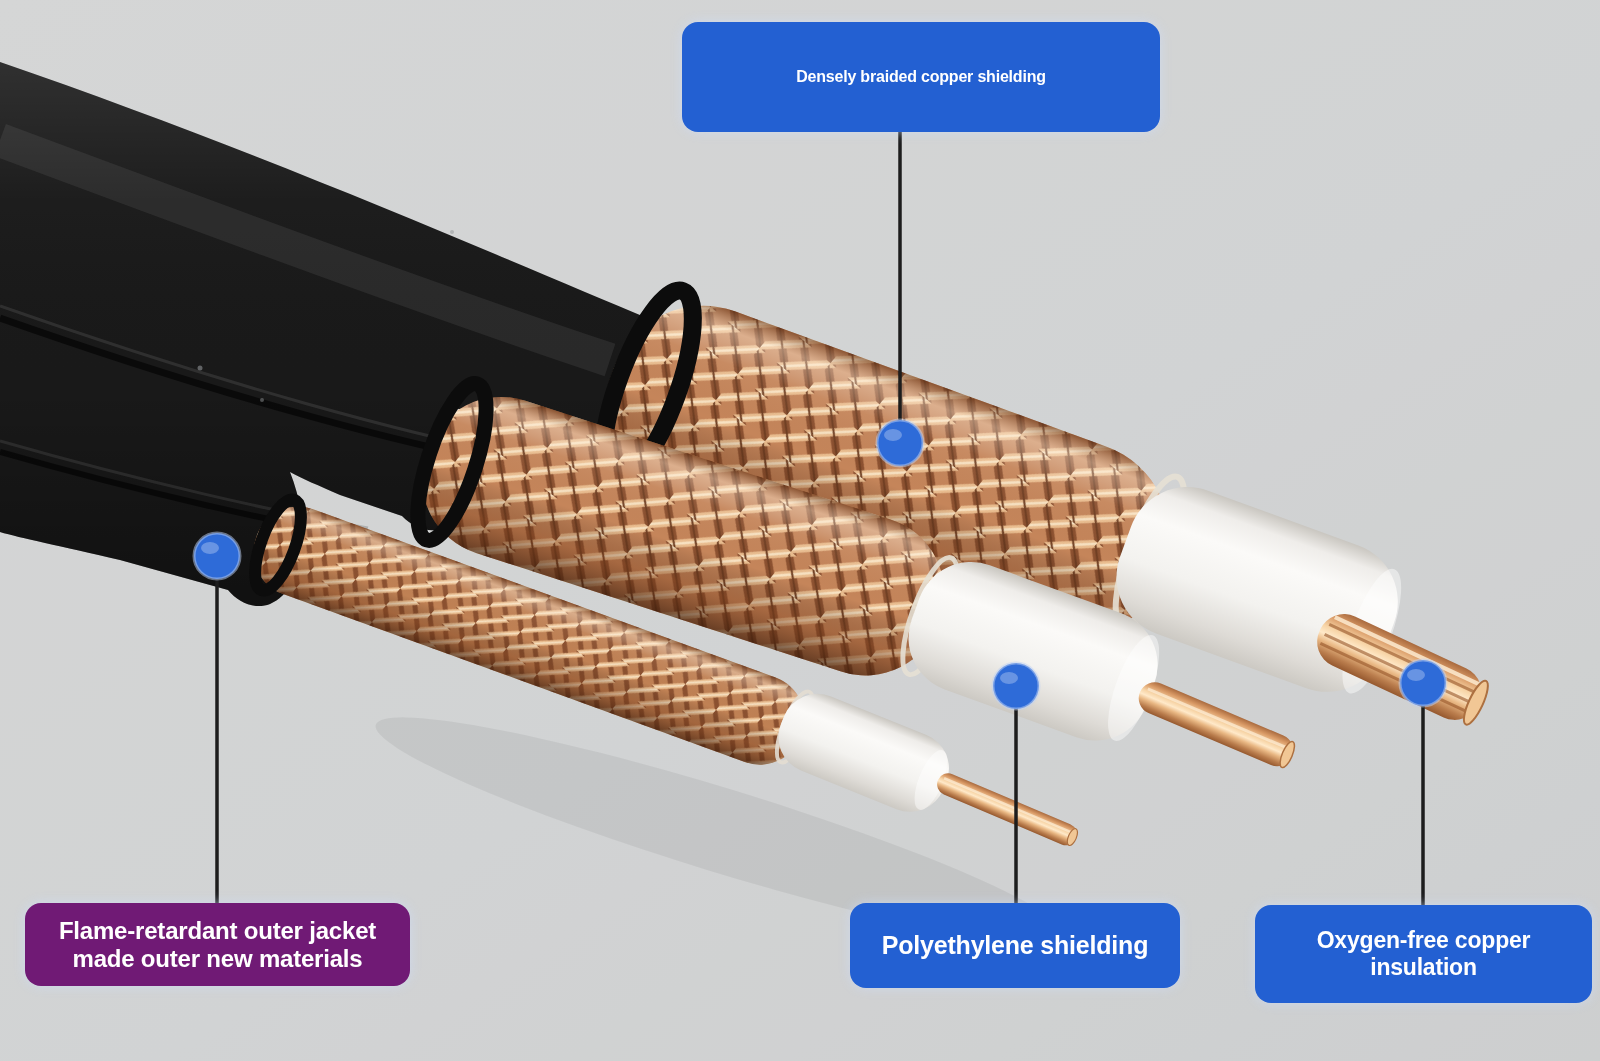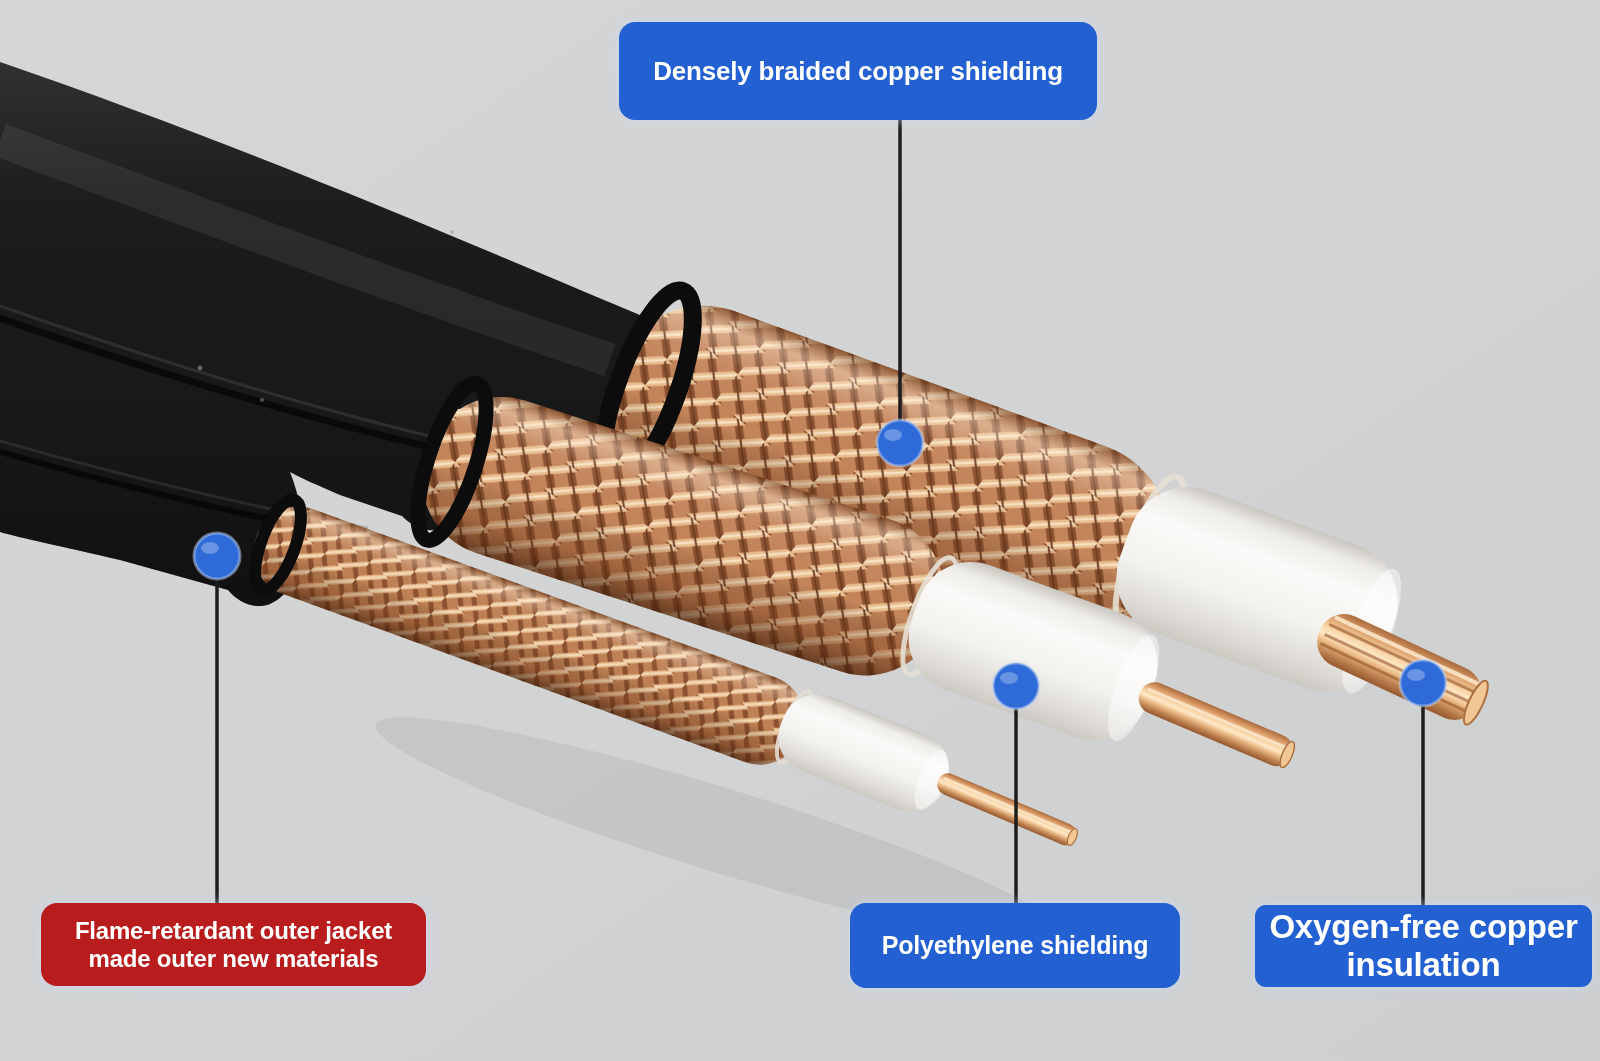--- a/index.html
+++ b/index.html
@@ -8,24 +8,24 @@
     font-family:"Liberation Sans",sans-serif;
   }
   .stage svg.scene{position:absolute;inset:0;display:block;}
   .callout{
     position:absolute;display:flex;flex-direction:column;align-items:center;justify-content:center;
     border-radius:16px;color:#fff;font-weight:700;text-align:center;
     box-shadow:0 0 12px rgba(205,220,250,.65);
     line-height:1.16;letter-spacing:-0.2px;
   }
   .callout span{white-space:nowrap;}
-  .co-top{left:619px;top:22px;width:478px;height:98px;font-size:26px;}
+  .co-top{left:682px;top:22px;width:478px;height:110px;font-size:16px;}
   .co-left{left:25px;top:903px;width:385px;height:83px;font-size:24px;}
   .co-mid{left:850px;top:903px;width:330px;height:85px;font-size:25px;}
-  .co-right{left:1255px;top:905px;width:337px;height:82px;font-size:33px;border-radius:11px;}
+  .co-right{left:1255px;top:905px;width:337px;height:98px;font-size:23px;}
 </style>
 </head>
 <body>
 
 <div class="stage">
 
   <svg class="scene" viewBox="0 0 1600 1061" preserveAspectRatio="none">
     <defs>
       <linearGradient id="bgG" x1="0" y1="0" x2="1" y2="1">
         <stop offset="0" stop-color="#d7d7d7"></stop>
@@ -191,21 +191,21 @@
     <g>
       <circle cx="1423" cy="683" r="23" stroke="rgba(190,210,245,0.5)" stroke-width="3" fill="#2e6bd8"></circle>
       <ellipse cx="1416" cy="675" rx="9" ry="6" fill="rgba(255,255,255,0.28)"></ellipse>
     </g>
   </svg>
 
   <div class="callout co-top" style="background-color: rgb(35, 96, 210); color: rgb(255, 255, 255);">
     <span>Densely braided copper shielding</span>
   </div>
 
-  <div class="callout co-left" style="background-color: #b91c1c; color: rgb(255, 255, 255); margin-left: 16px;">
+  <div class="callout co-left" style="background-color: #701a75; color: rgb(255, 255, 255);">
     <span>Flame-retardant outer jacket</span>
     <span>made outer new materials</span>
   </div>
 
   <div class="callout co-mid" style="background-color: rgb(35, 96, 210); color: rgb(255, 255, 255);">
     <span>Polyethylene shielding</span>
   </div>
 
   <div class="callout co-right" style="background-color: rgb(35, 96, 210); color: rgb(255, 255, 255);">
     <span>Oxygen-free copper</span>

